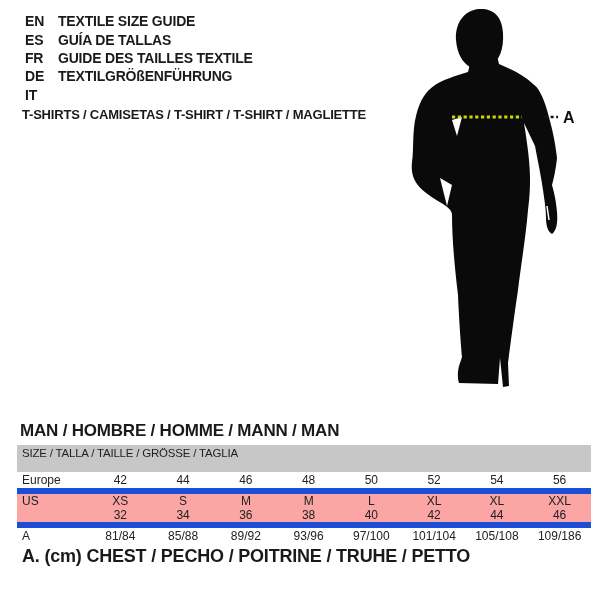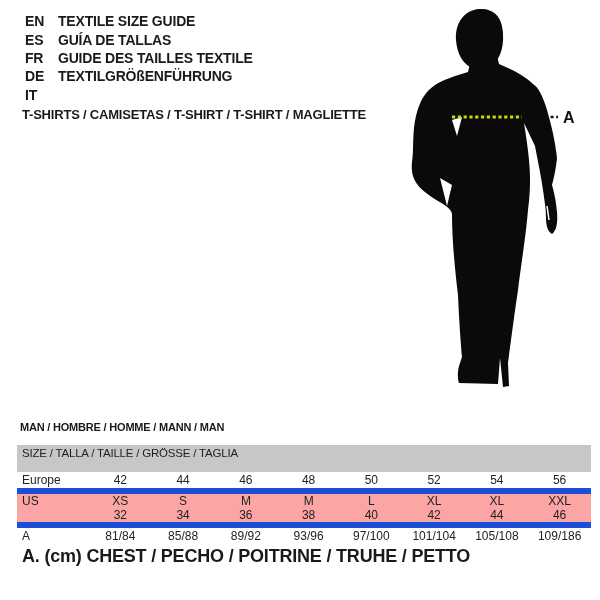--- a/index.html
+++ b/index.html
@@ -14,21 +14,21 @@
   .lang-row{display:flex;height:18.4px;align-items:center;}
   .lang-code{width:33px;flex:0 0 33px;}
 
   
   .cats{position:absolute;left:22px;top:106px;font-size:13px;font-weight:bold;line-height:17.5px;letter-spacing:-0.2px;}
 
   
   .figure-svg{position:absolute;left:395px;top:0;width:205px;height:410px;}
 
   
-  .man-heading{position:absolute;left:20px;top:421px;font-size:11px;font-weight:bold;letter-spacing:-0.2px;}
+  .man-heading{position:absolute;left:20px;top:421px;font-size:17px;font-weight:bold;letter-spacing:-0.2px;}
 
   
   .size-table{position:absolute;left:17px;top:445px;width:574px;border-collapse:collapse;
     font-size:12px;color:#222;table-layout:fixed;}
   .size-table th.size-header{background:#c7c7c7;font-weight:normal;font-size:11.5px;
     text-align:left;padding:0 0 12px 5px;height:15px;letter-spacing:-0.2px;color:#1f1f1f;}
   .size-table td{text-align:center;padding:0;vertical-align:middle;}
   .size-table td.row-label{text-align:left;padding-left:5px;}
   .size-table col.label-col{width:72px;}
   .size-table tr.alt{background:#fca5a5;margin-top:12px;}

